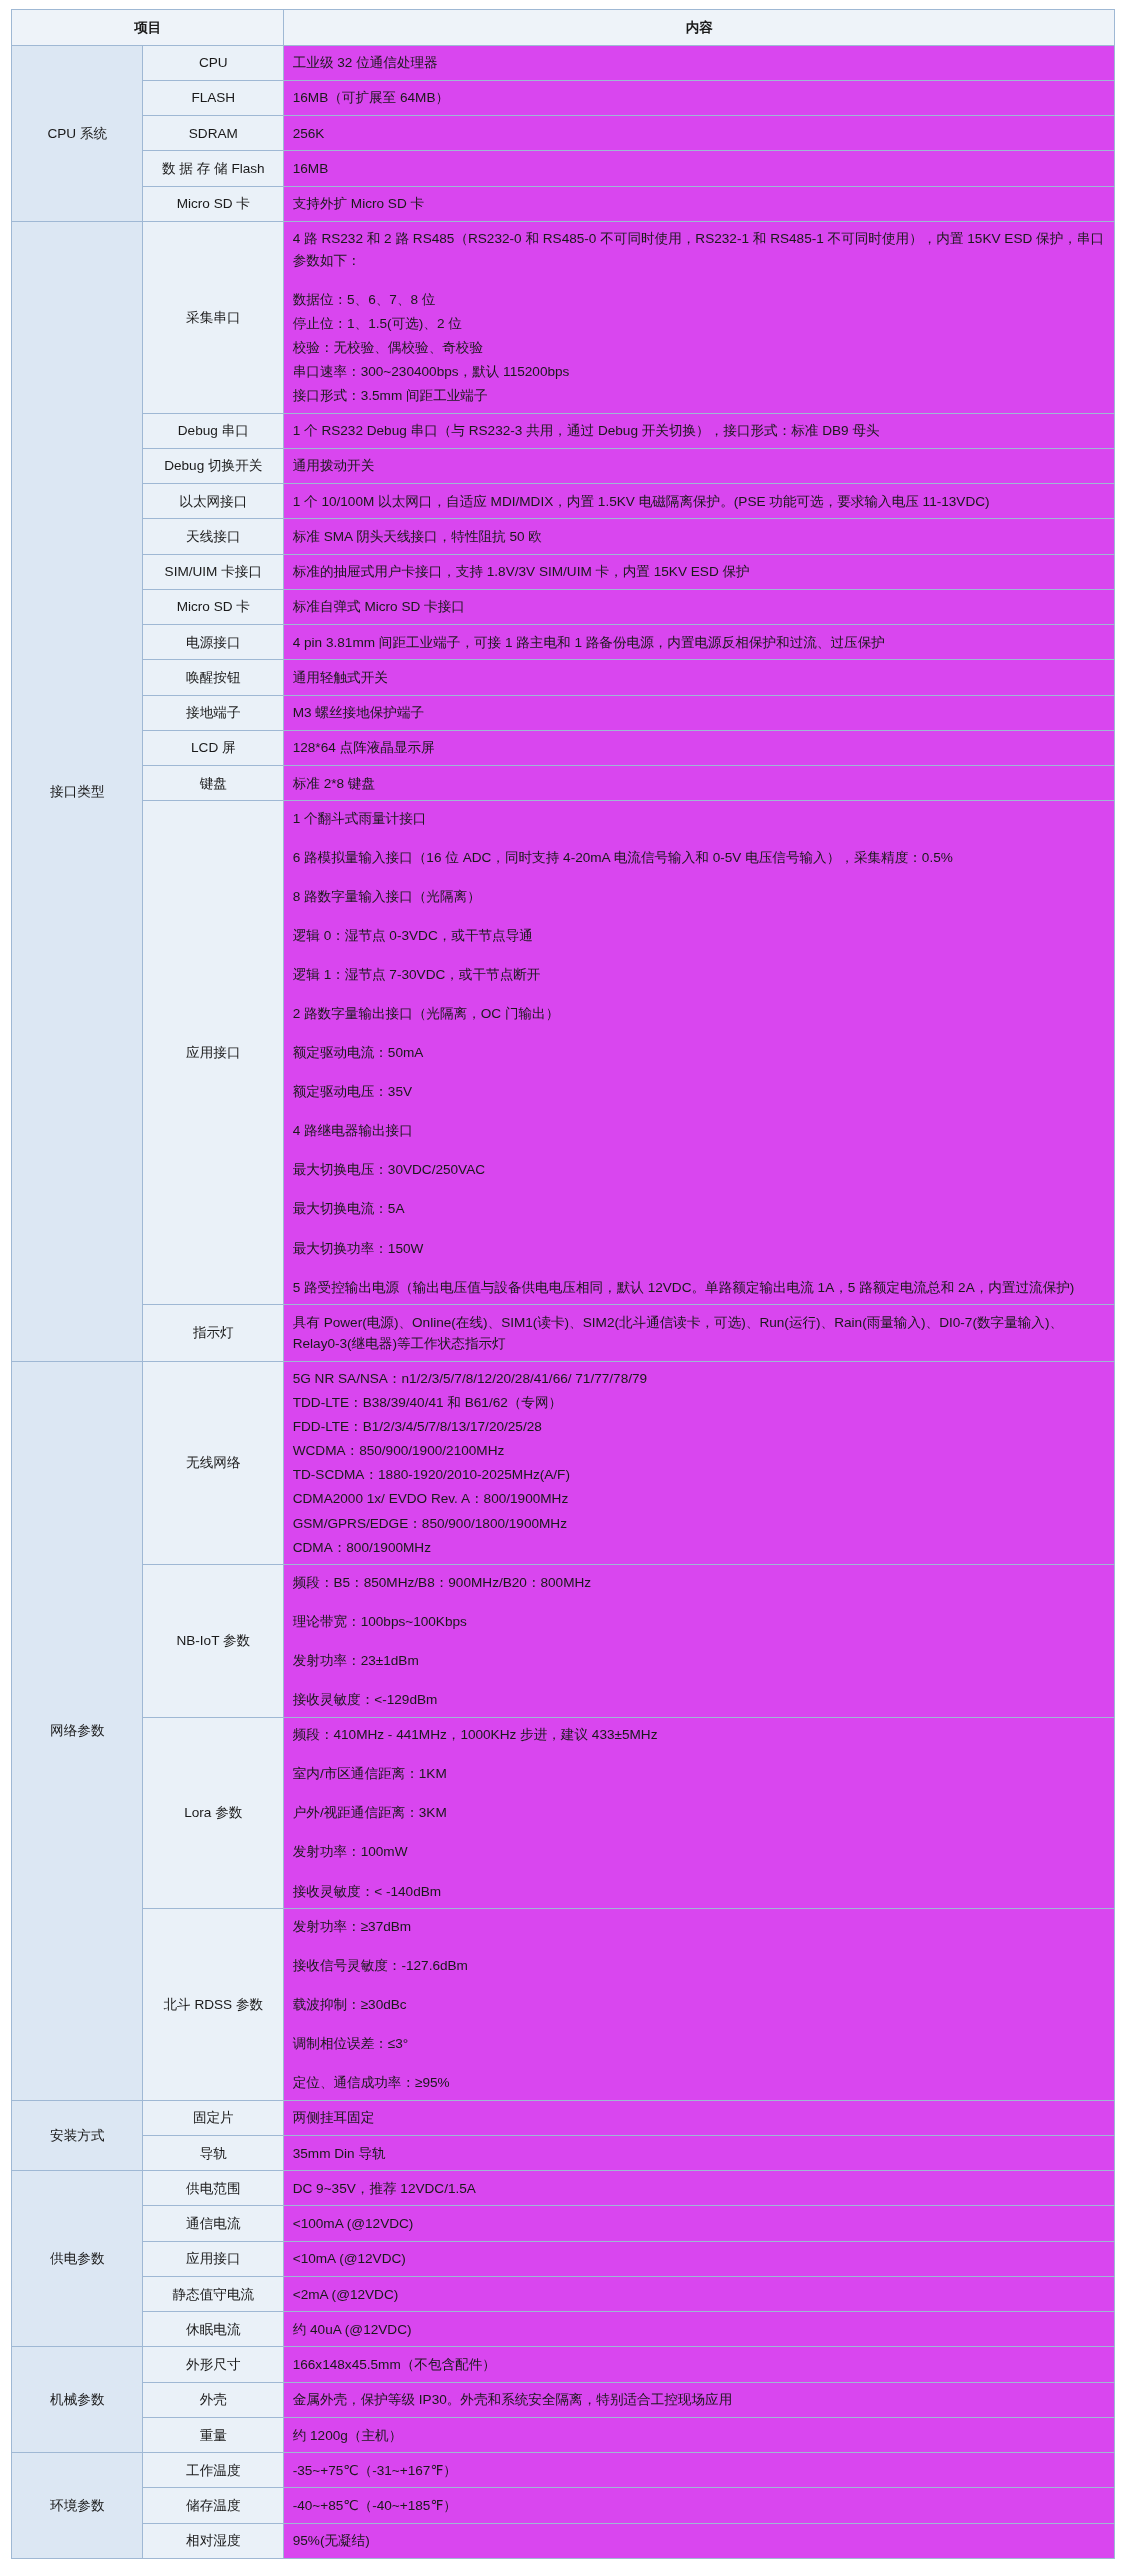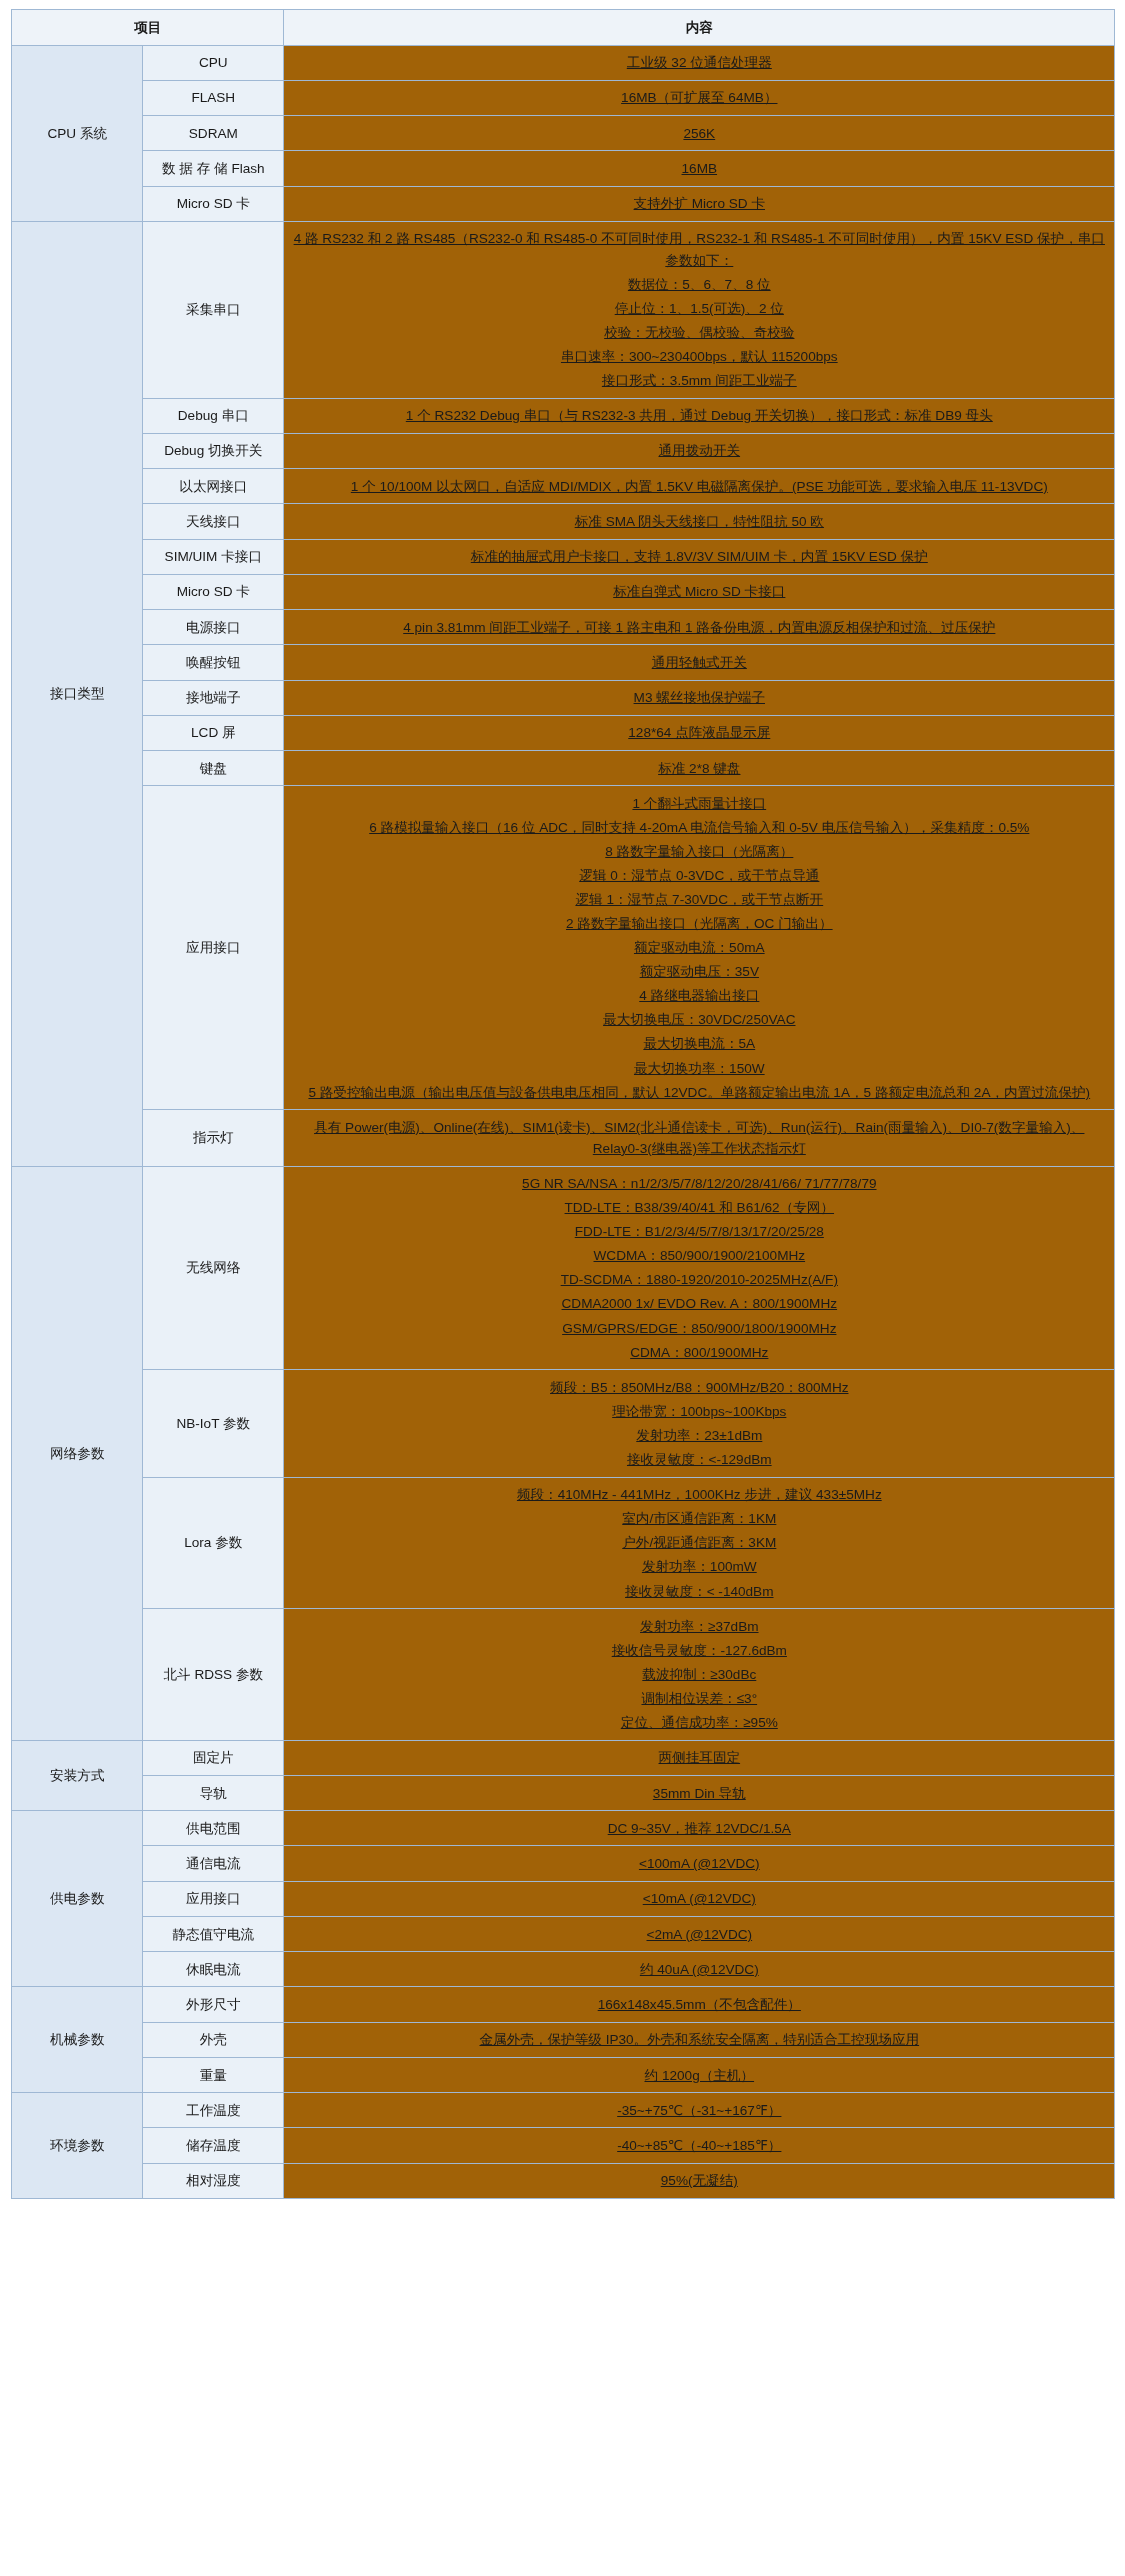--- a/index.html
+++ b/index.html
@@ -50,29 +50,28 @@
     color: #111;
   }
   td.sub {
     background: #eaf1f8;
     color: #2a6fb5;
     font-weight: normal;
     text-align: center;
     font-size: 13.6px;
   }
   td.val {
-    background: #a16207;
-    text-align: center;
-    text-decoration: underline;
+    background: #d946ef;
+    text-align: left;
   }
   td.val .line {
     display: block;
   }
   td.val .line + .line {
-    margin-top: 3px;
+    margin-top: 18px;
   }
   td.val .tight + .tight {
     margin-top: 3px;
   }
 </style>
 </head>
 <body>
 
 <div class="sheet">
   <table class="spec">

